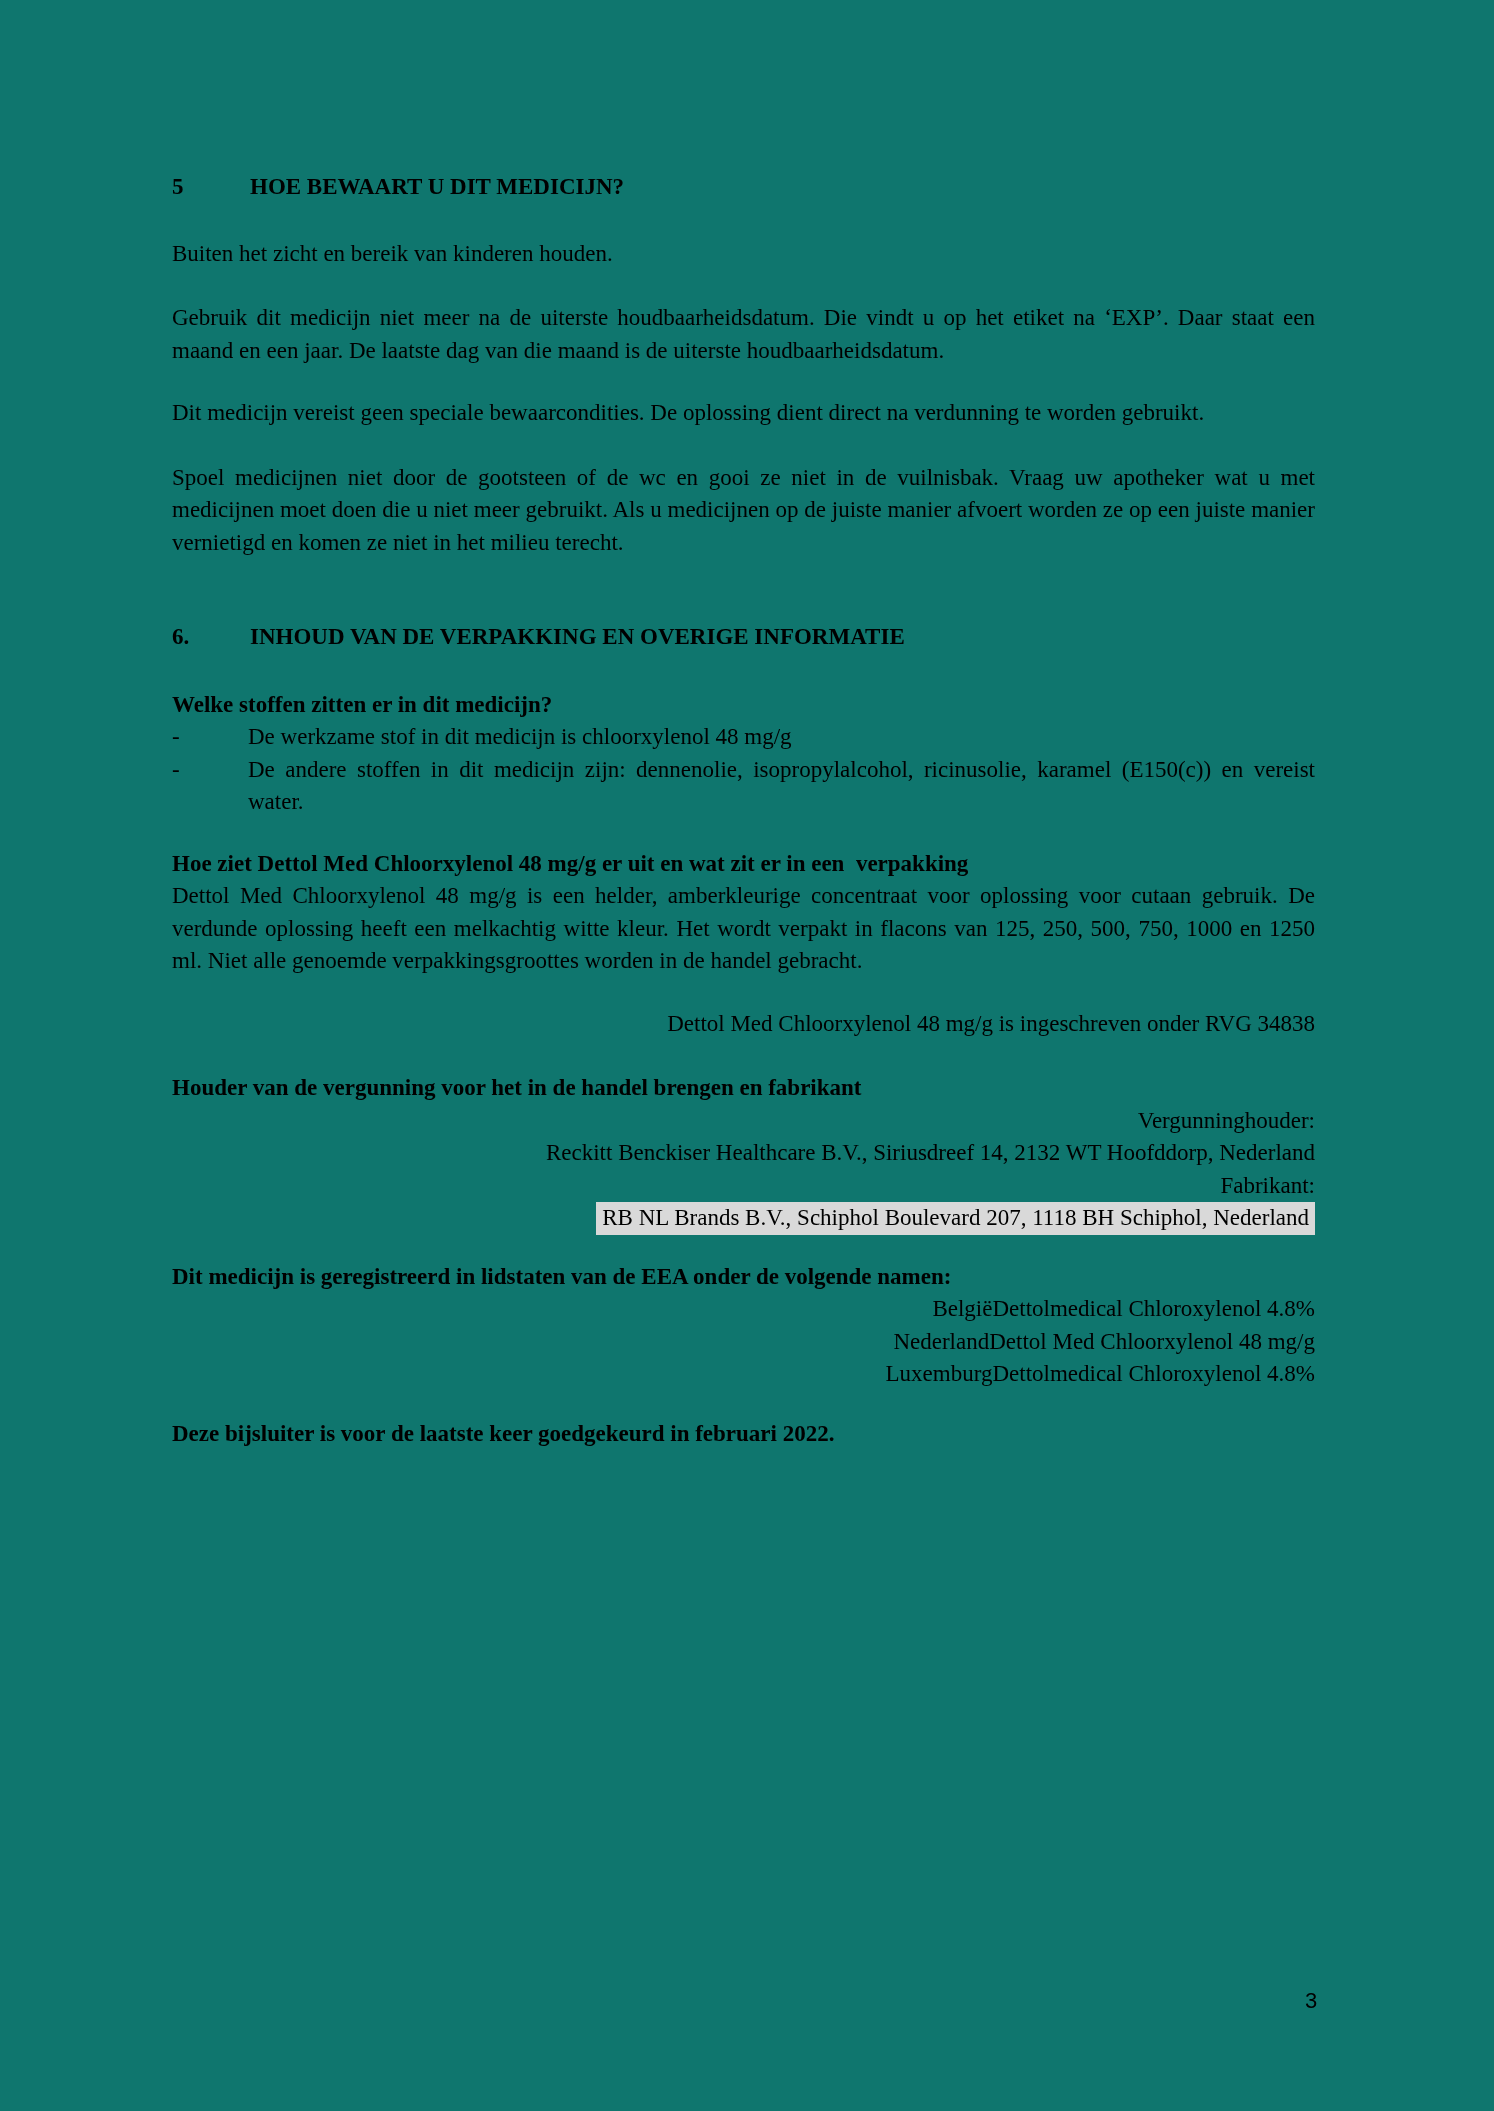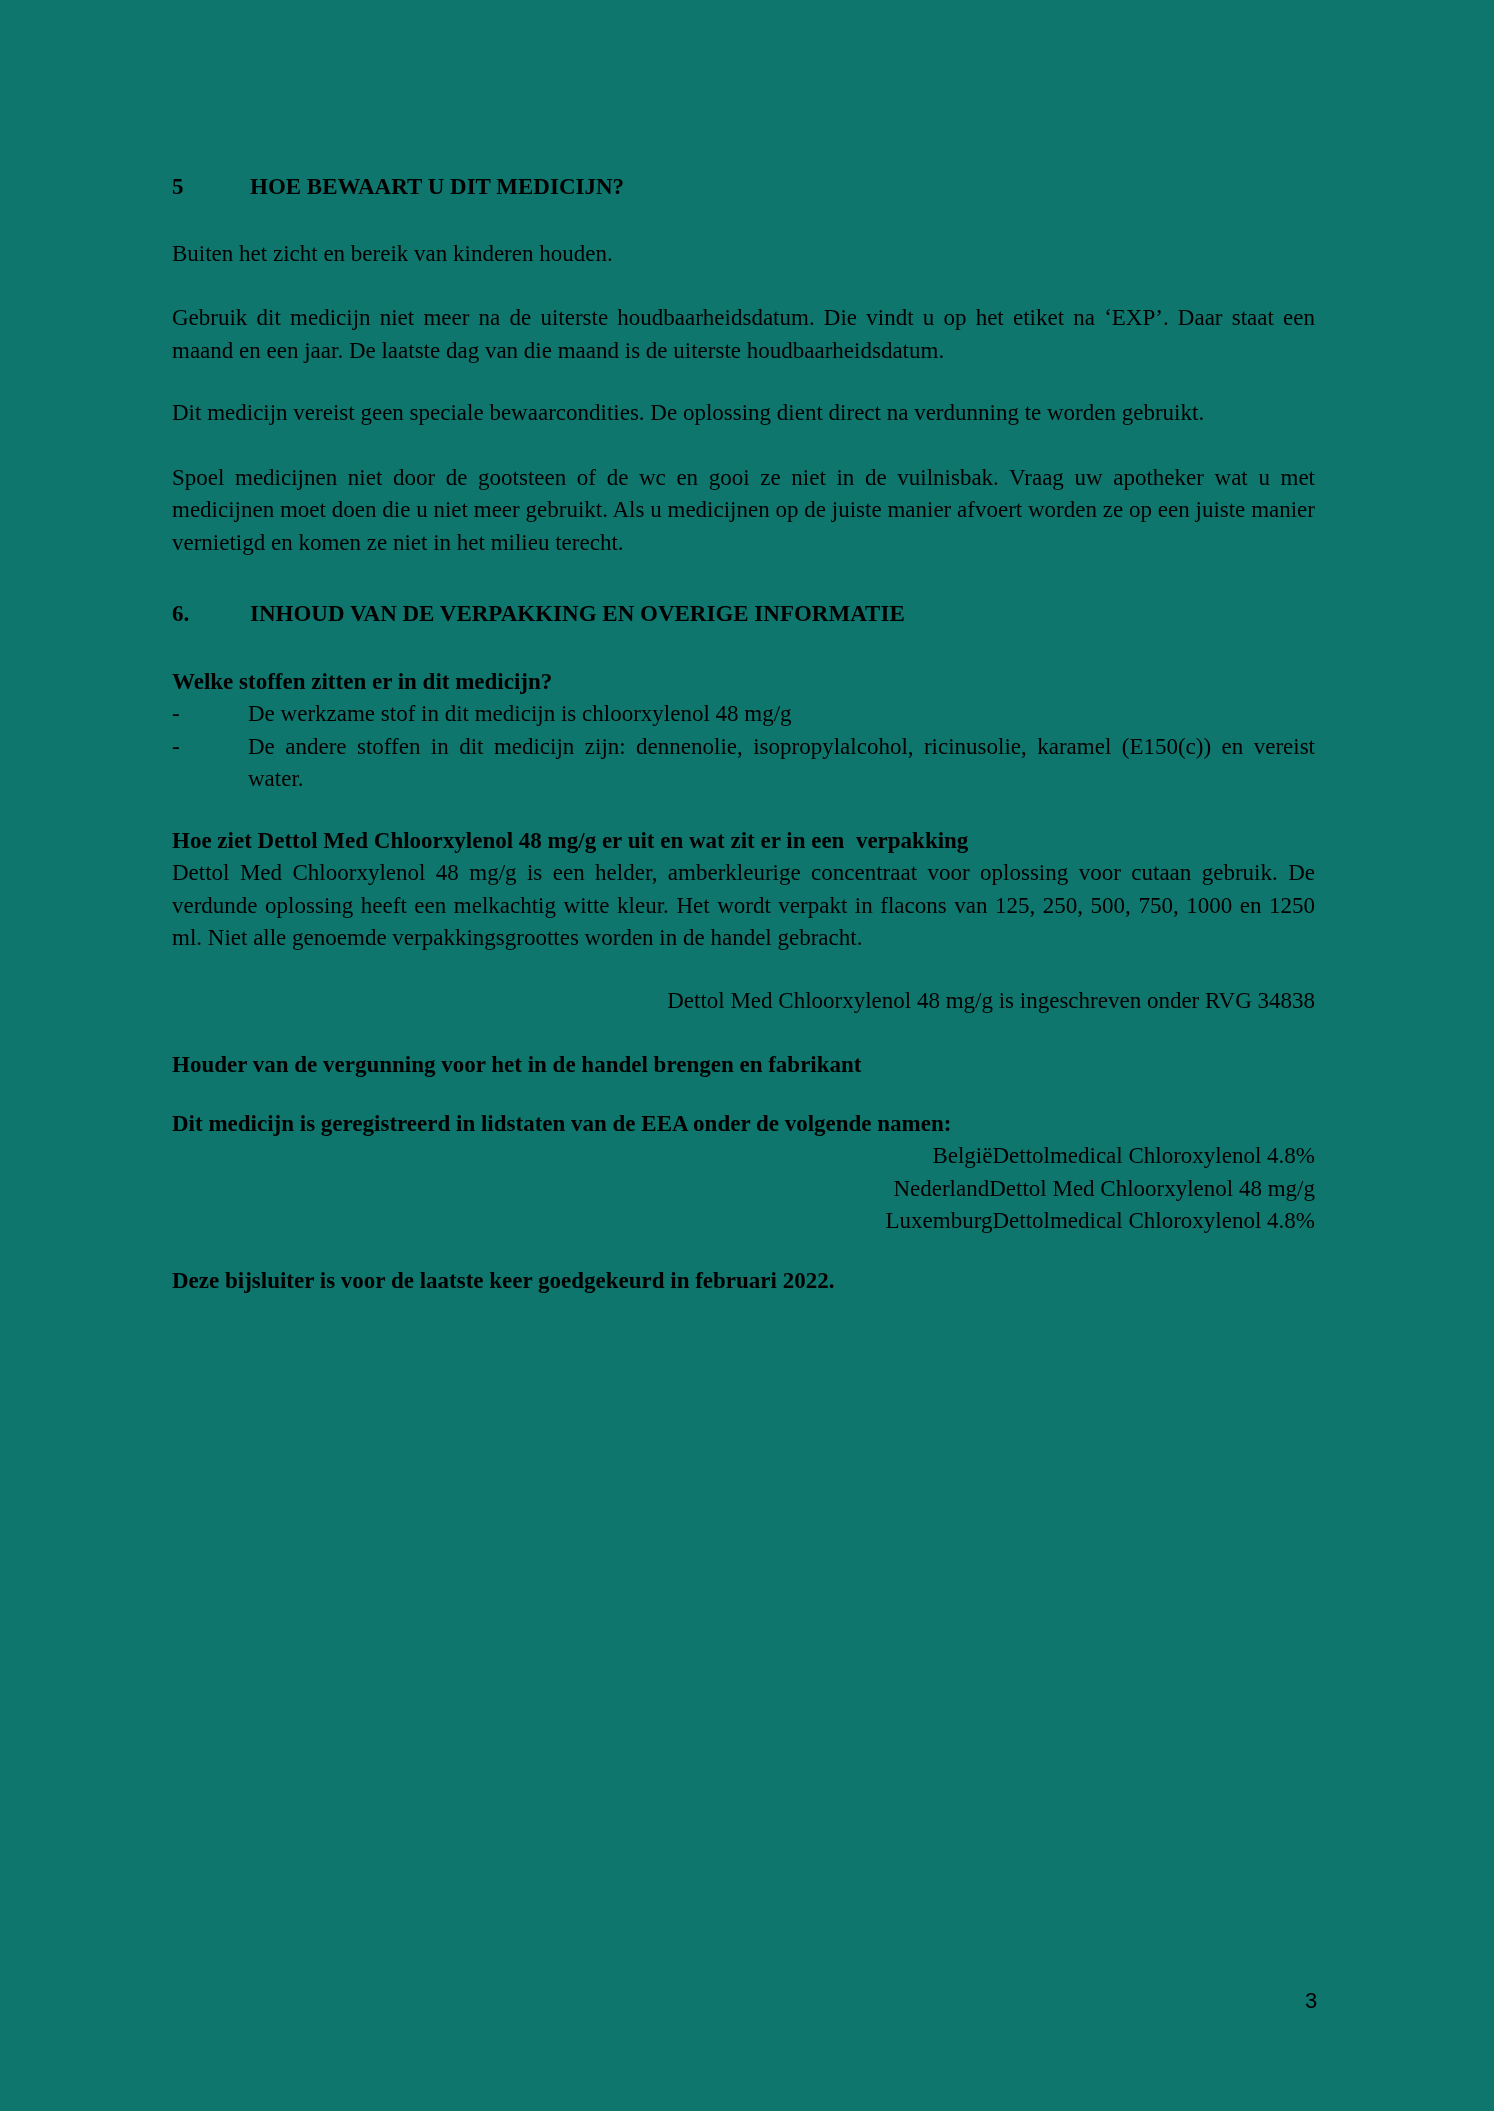--- a/index.html
+++ b/index.html
@@ -23,21 +23,21 @@
   .heading { font-weight: bold; margin: 0; }
   .heading .num { display: inline-block; width: 78px; }
   .para { margin: 0; text-align: justify; }
   .sub { font-weight: bold; margin: 0; white-space: pre-wrap; }
   .line { margin: 0; text-align: right; }
   .bullet { position: relative; padding-left: 76px; margin: 0; text-align: justify; }
   .bullet .marker { position: absolute; left: 0; top: 0; }
   .hl { display: inline-block; background: #d9d9d9; padding: 0 6px; margin-left: -6px; }
   .country { display: inline-block; width: 188px; }
   .mt171 { margin-top: 171px; }
-  .mt57 { margin-top: 39px; }
+  .mt57 { margin-top: 62px; }
   .mt35 { margin-top: 35px; }
   .mt34 { margin-top: 34px; }
   .mt32 { margin-top: 32px; }
   .mt30 { margin-top: 30px; }
   .mt29 { margin-top: 29px; }
   .mt27 { margin-top: 27px; }
   .mt26 { margin-top: 26px; }
   .page-number {
     position: absolute;
     left: 1305px;
@@ -73,20 +73,26 @@
     </div>
 
     <p class="sub mt29">Hoe ziet Dettol Med Chloorxylenol 48 mg/g er uit en wat zit er in een  verpakking</p>
 
     <p class="para">Dettol Med Chloorxylenol 48 mg/g is een helder, amberkleurige concentraat voor oplossing voor cutaan gebruik. De verdunde oplossing heeft een melkachtig witte kleur. Het wordt verpakt in flacons van 125, 250, 500, 750, 1000 en 1250 ml. Niet alle genoemde verpakkingsgroottes worden in de handel gebracht.</p>
 
     <p class="line mt30">Dettol Med Chloorxylenol 48 mg/g is ingeschreven onder RVG 34838</p>
 
     <p class="sub mt32">Houder van de vergunning voor het in de handel brengen en fabrikant</p>
 
+    <div>
+      <p class="line">Vergunninghouder:</p>
+      <p class="line">Reckitt Benckiser Healthcare B.V., Siriusdreef 14, 2132 WT Hoofddorp, Nederland</p>
+      <p class="line">Fabrikant:</p>
+      <p class="line"><span class="hl">RB NL Brands B.V., Schiphol Boulevard 207, 1118 BH Schiphol, Nederland</span></p>
+    </div>
 
     <p class="sub mt26">Dit medicijn is geregistreerd in lidstaten van de EEA onder de volgende namen:</p>
 
     <div>
       <p class="line"><span class="country">België</span><span>Dettolmedical Chloroxylenol 4.8%</span></p>
       <p class="line"><span class="country">Nederland</span><span>Dettol Med Chloorxylenol 48 mg/g</span></p>
       <p class="line"><span class="country">Luxemburg</span><span>Dettolmedical Chloroxylenol 4.8%</span></p>
     </div>
 
     <p class="sub mt27">Deze bijsluiter is voor de laatste keer goedgekeurd in februari 2022.</p>

